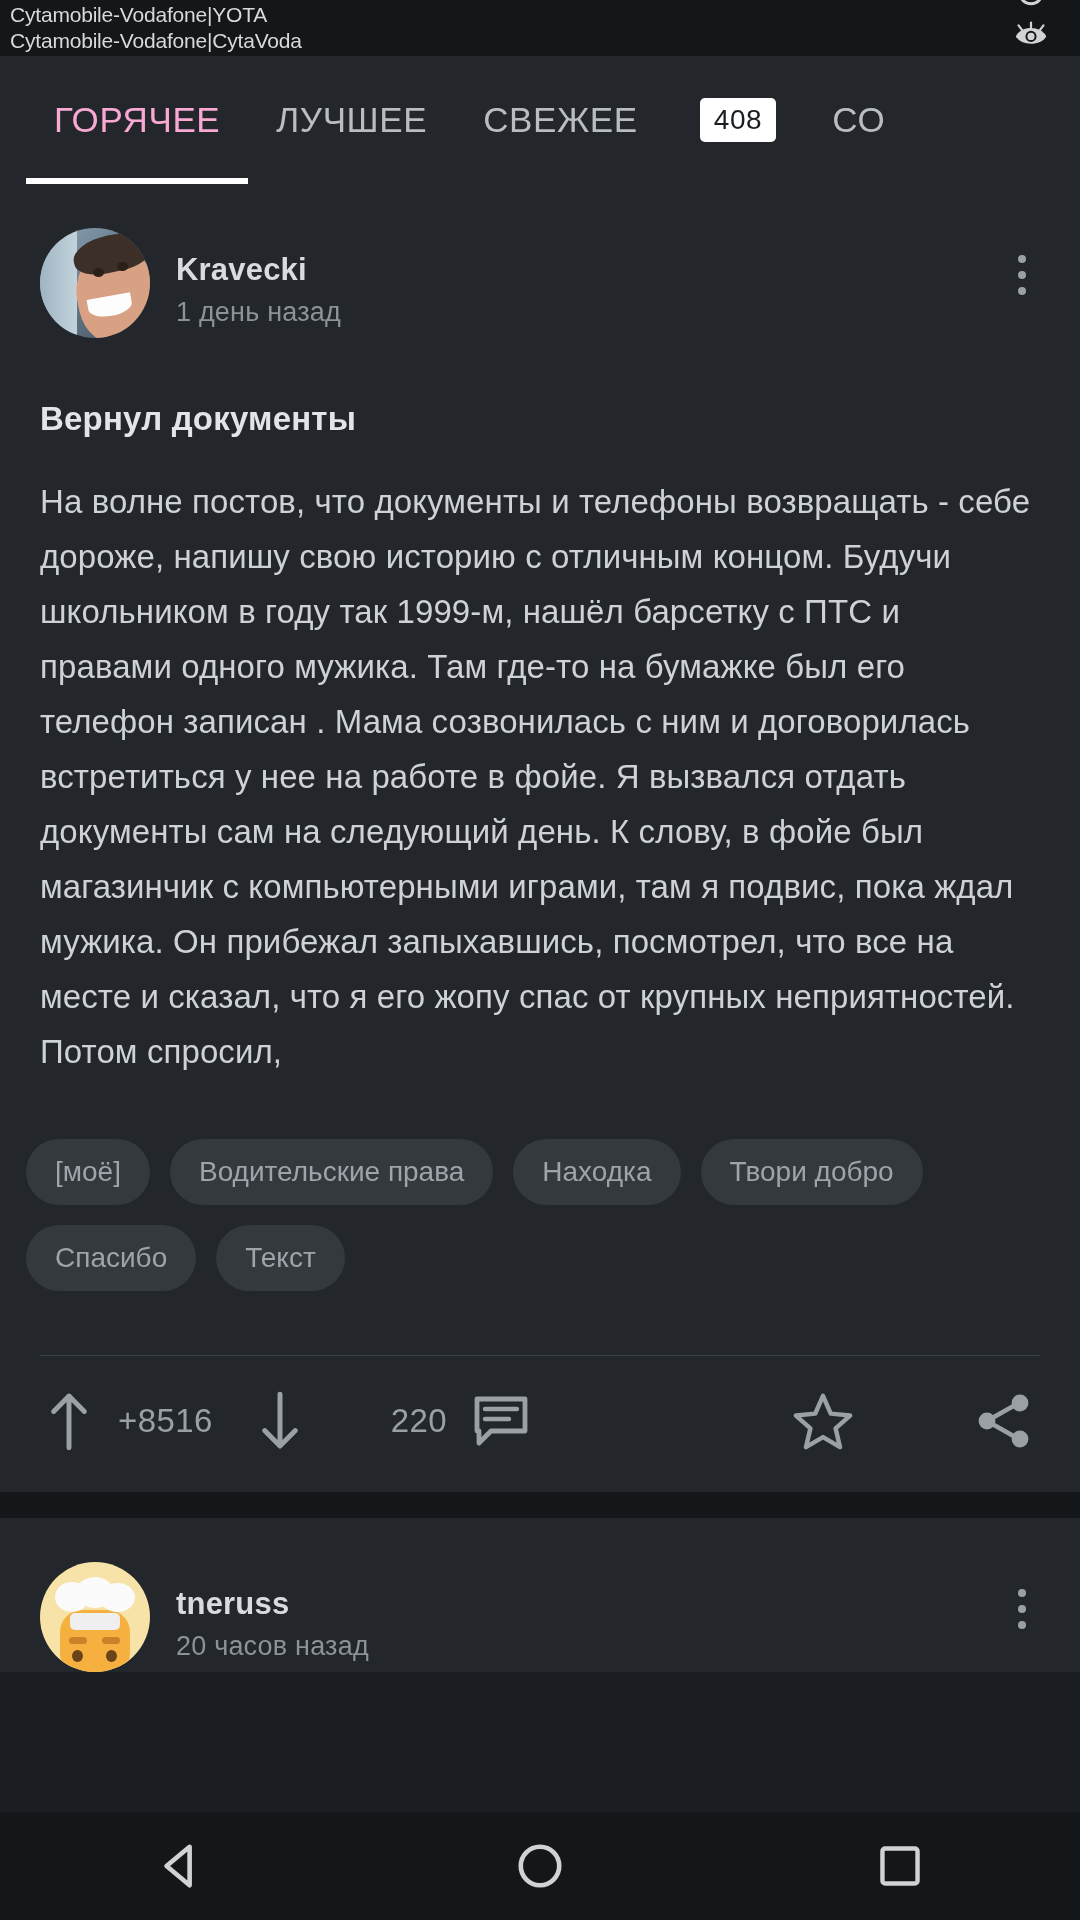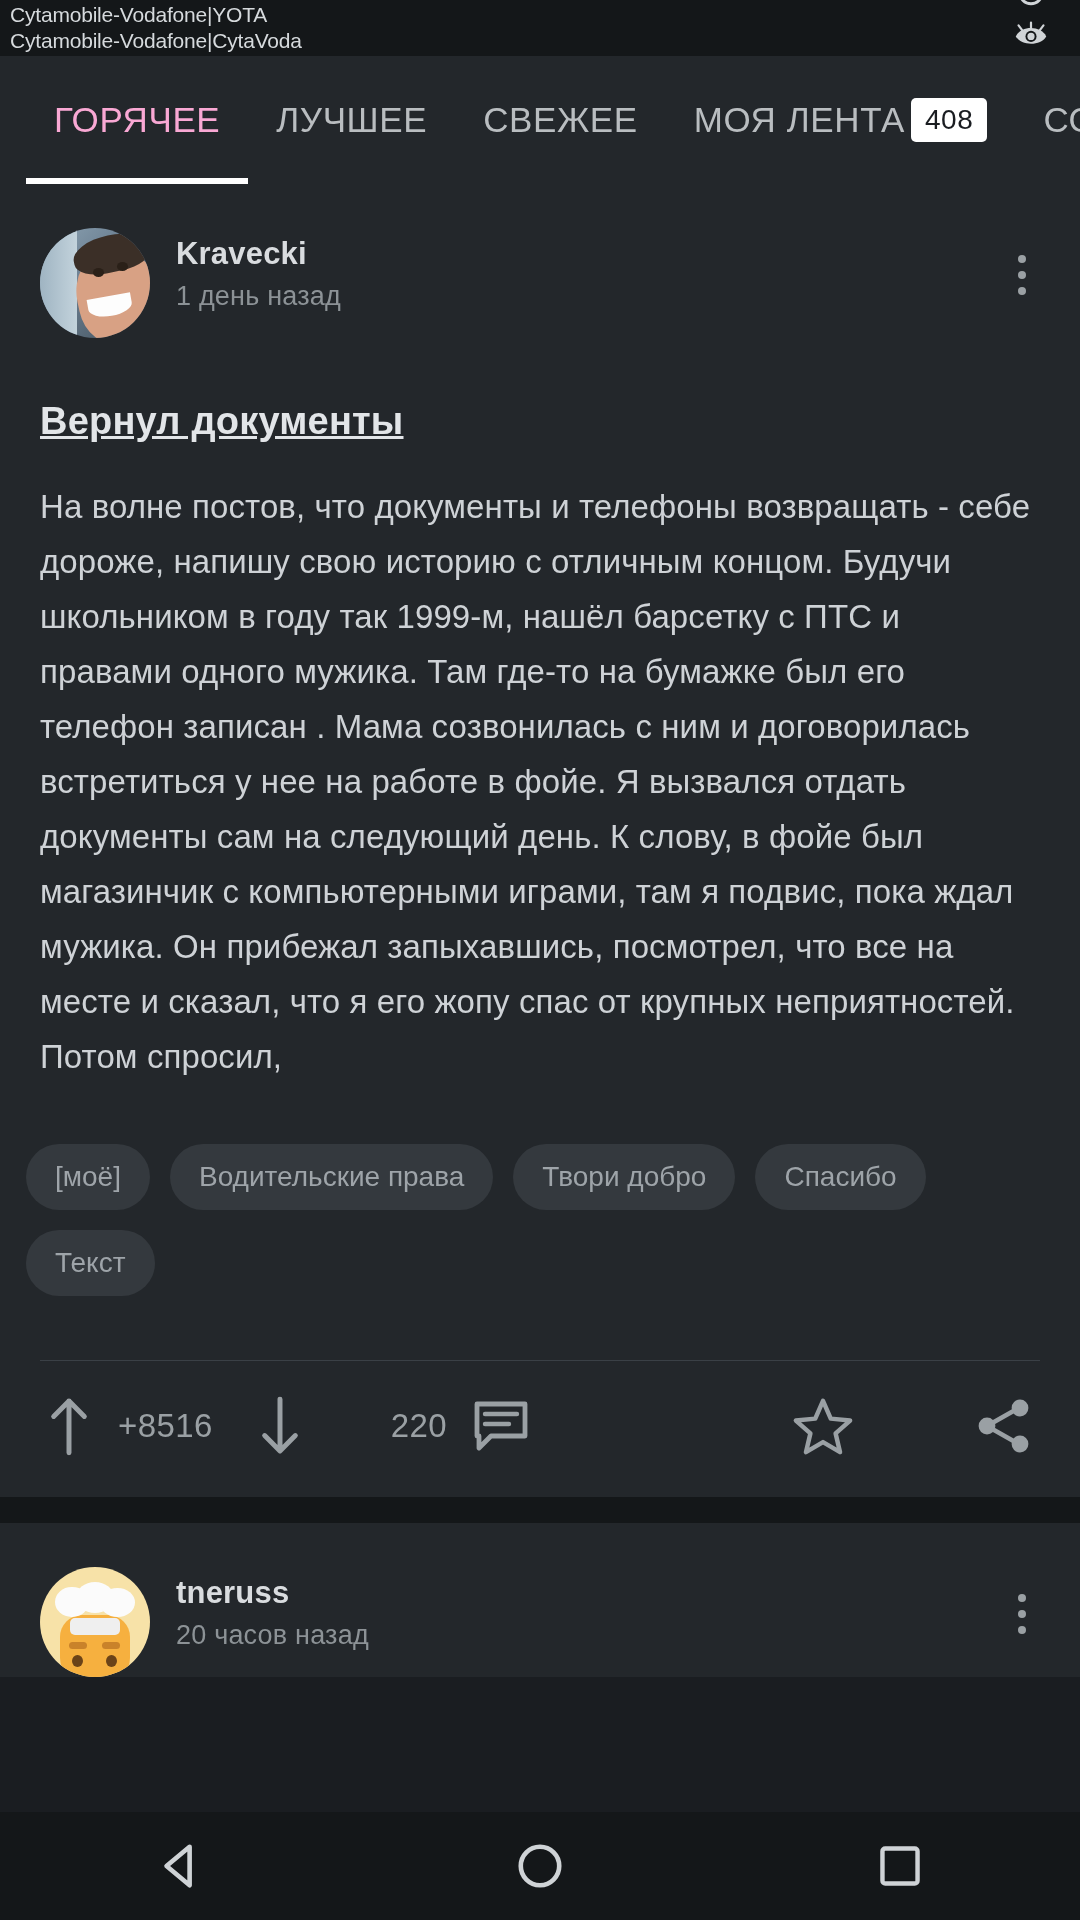--- a/index.html
+++ b/index.html
@@ -150,35 +150,35 @@
   .av-chef .brow.b1{ left:26%;top:68%; }
   .av-chef .brow.b2{ left:56%;top:68%; }
   .av-chef .eye{
     position:absolute;width:10%;height:11%;background:#6b4318;border-radius:50%;top:80%;
   }
   .av-chef .eye.e1{ left:29%; }
   .av-chef .eye.e2{ left:60%; }
 
   .head-text{ margin-left:26px; padding-top:8px; flex:1; }
   .uname{
-    font-size:31px; font-weight:bold; color:#d9dcdf; letter-spacing:0.2px;
+    font-size:31px; font-weight:bold; color:#d9dcdf; letter-spacing:0.2px;margin-top:16px;
   }
   .utime{
     font-size:27px; color:#8c9296; margin-top:9px; letter-spacing:0.2px;
   }
   .kebab{
     width:56px;height:70px;display:flex;flex-direction:column;
     align-items:center;justify-content:center;gap:8px;
     margin-top:12px; flex:0 0 56px;
   }
   .kebab i{ width:8px;height:8px;border-radius:50%;background:#9aa0a4;display:block; }
 
   .post-title{
-    font-size:38px; font-weight:bold; color:#e2e5e8;
-    padding:62px 40px 0 40px; letter-spacing:0.2px;text-decoration:underline;
+    font-size:33px; font-weight:bold; color:#e2e5e8;
+    padding:62px 40px 0 40px; letter-spacing:0.2px;
   }
   .post-body{
     font-size:33px; line-height:55px; color:#ced2d6;
     padding:36px 40px 0 40px; letter-spacing:0.1px;
   }
   .tags{
     display:flex; flex-wrap:wrap; gap:20px;
     padding:60px 40px 0 26px;
   }
   .tag{
@@ -304,21 +304,20 @@
   <div class="tab active">
     <span>ГОРЯЧЕЕ</span>
   </div>
   <div class="tab">
     <span>ЛУЧШЕЕ</span>
   </div>
   <div class="tab">
     <span>СВЕЖЕЕ</span>
   </div>
   <div class="tab">
-    <span>МОЯ ЛЕНТА</span>
     <span class="tab-badge">408</span>
   </div>
   <div class="tab">
     <span>СО</span>
   </div>
 </div>
 
 <div class="feed">
 
   <div class="post">
@@ -341,20 +340,21 @@
           <i></i>
       </div>
     </div>
 
     <div class="post-title">Вернул документы</div>
     <div class="post-body">На волне постов, что документы и телефоны возвращать - себе дороже, напишу свою историю с отличным концом. Будучи школьником в году так 1999-м, нашёл барсетку с ПТС и правами одного мужика. Там где-то на бумажке был его телефон записан . Мама созвонилась с ним и договорилась встретиться у нее на работе в фойе. Я вызвался отдать документы сам на следующий день.  К слову, в фойе был магазинчик с компьютерными играми, там я подвис, пока ждал мужика. Он прибежал запыхавшись, посмотрел, что все на месте и сказал, что я его жопу спас от крупных неприятностей. Потом спросил,</div>
 
     <div class="tags">
       <span class="tag">[моё]</span>
       <span class="tag">Водительские права</span>
+      <span class="tag">Находка</span>
       <span class="tag">Твори добро</span>
       <span class="tag">Спасибо</span>
       <span class="tag">Текст</span>
     </div>
 
     <div class="divider"></div>
 
     <div class="actions">
       <span class="act">
         <svg class="svgico" width="46" height="62" viewBox="0 0 24 32">

